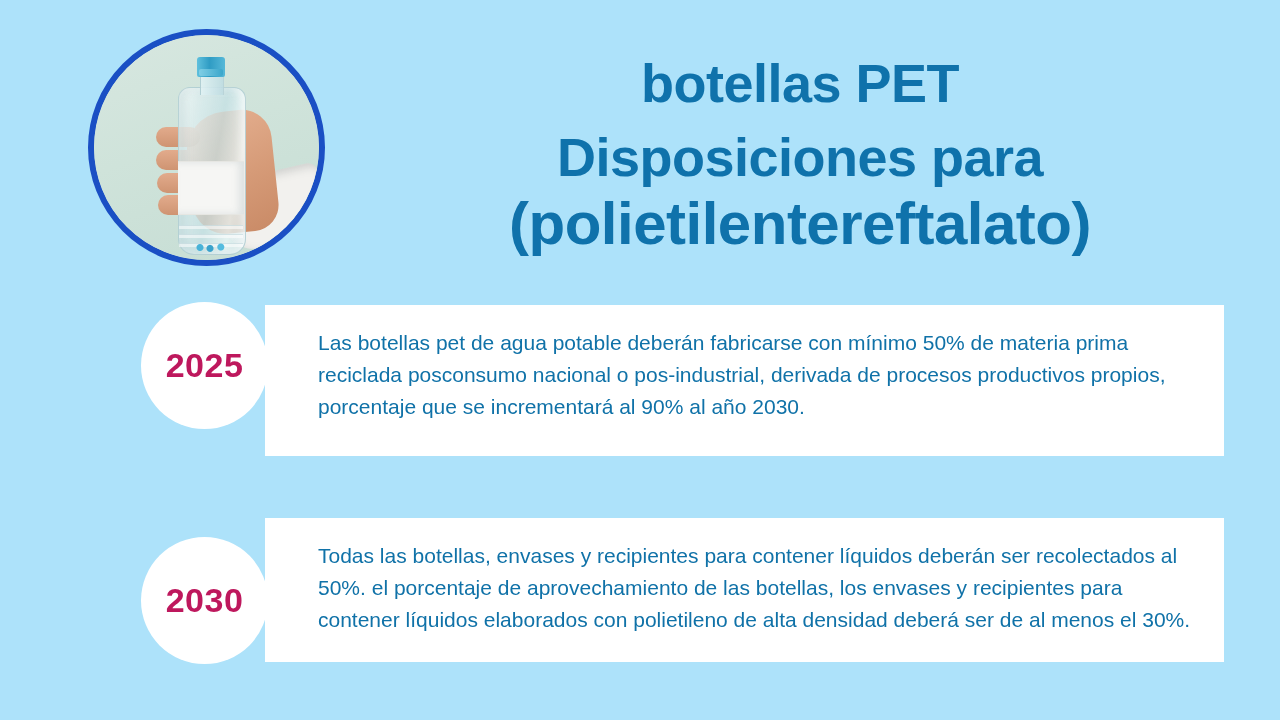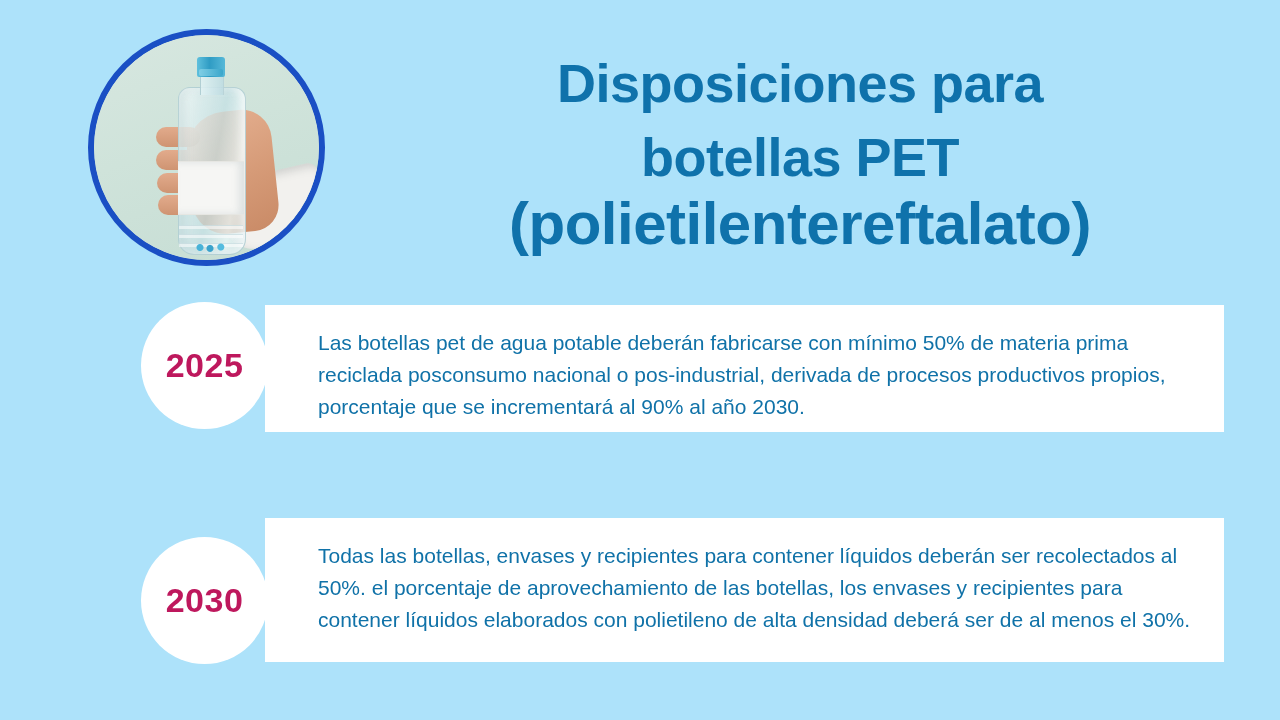--- a/index.html
+++ b/index.html
@@ -172,21 +172,21 @@
 
   
   .card {
     position: absolute;
     background: #ffffff;
     left: 265px;
     width: 959px;
     box-sizing: border-box;
     padding: 22px 30px 22px 53px;
   }
-  #card-2025 { top: 305px; height: 127px; }
+  #card-2025 { top: 305px; height: 151px; }
   #card-2030 { top: 518px; height: 144px; }
 
   .card-text {
     color: #1072a8;
     font-size: 21px;
     line-height: 32px;
     font-family: "Liberation Sans", sans-serif;
   }
 
   .year-badge {
@@ -226,22 +226,22 @@
         <div class="bottle-label"></div>
         <div class="ridge r1"></div>
         <div class="ridge r2"></div>
         <div class="ridge r3"></div>
         <div class="bottle-bottom-bits"></div>
       </div>
     </div>
   </div>
 
   <div id="title-block">
+    <div class="title-line">botellas PET</div>
     <div class="title-line">Disposiciones para</div>
-    <div class="title-line">botellas PET</div>
     <div class="title-sub">(polietilentereftalato)</div>
   </div>
 
   <div class="card" id="card-2025">
     <div class="card-text">Las botellas pet de agua potable deberán fabricarse con mínimo 50% de materia prima reciclada posconsumo nacional o pos-industrial, derivada de procesos productivos propios, porcentaje que se incrementará al 90% al año 2030.</div>
   </div>
 
   <div class="card" id="card-2030">
     <div class="card-text">Todas las botellas, envases y recipientes para contener líquidos deberán ser recolectados al 50%.  el porcentaje de aprovechamiento de las botellas, los envases y recipientes para contener líquidos elaborados con polietileno de alta densidad deberá ser de al menos el 30%.</div>
   </div>

